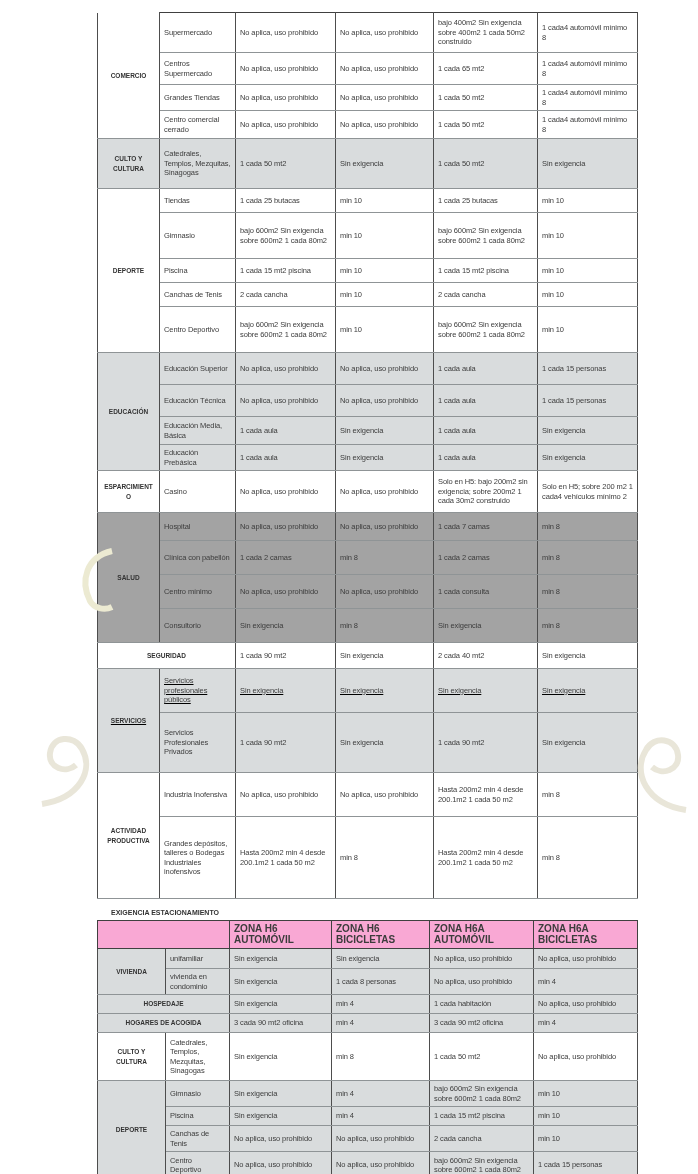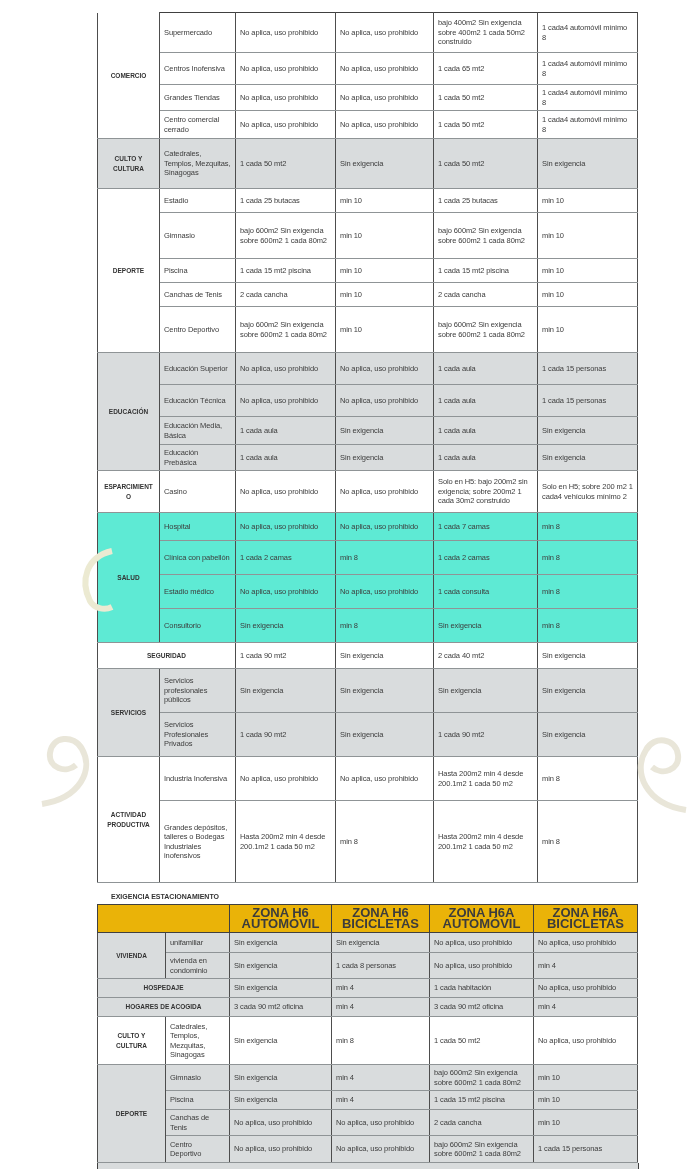--- a/index.html
+++ b/index.html
@@ -17,29 +17,29 @@
     padding:3px 4px;font-size:7.5px;line-height:9.5px;color:#3c3c3c;letter-spacing:-0.1px;
     vertical-align:middle;text-align:left;font-weight:400;overflow:hidden;word-wrap:break-word;
     border-left:1px solid #4d4d4d;border-right:1px solid #4d4d4d;
     border-top:1px solid #8f9496;border-bottom:1px solid #8f9496;
   }
   .t th.cat{
     font-size:6.5px;letter-spacing:0;text-align:center;font-weight:700;color:#333;
   }
   .gstart td,.gstart th{border-top:1.5px solid #404040;}
   .shade-gray td,.shade-gray th{background:#d9dcdd;}
-  .shade-light td,.shade-light th{background:#5eead4;}
+  .shade-light td,.shade-light th{background:#a3a3a3;}
   .shade-none td,.shade-none th{background:#ffffff;}
   .t1{margin-top:12px;border-top:0;}
   .t1 tr:first-child td{border-top:1.4px solid #404040;}
   .t1 tr:first-child th.cat{border-top:none;}
   .t2label{margin:10px 0 4px 111px;font-size:7px;font-weight:700;color:#333;}
   .hdr{height:28px;}
   .hdr th{
-    font-size:13px;font-weight:700;text-align:center;background:#eab308;
+    font-size:10px;font-weight:700;background:#f9a8d4;
     border:1.4px solid #404040;line-height:10.5px;letter-spacing:0;
   }
   .cut{
     margin-left:97px;width:540px;height:6px;background:#d9dcdd;
     border-left:1.4px solid #404040;border-right:1.4px solid #404040;
   }
 </style>
 </head>
 <body>
 
@@ -67,21 +67,21 @@
     <tbody id="t1body">
         <tr class="shade-none gstart" style="height: 40px;">
           <th class="cat" rowspan="4">COMERCIO</th>
           <td>Supermercado</td>
           <td>No aplica, uso prohibido</td>
           <td>No aplica, uso prohibido</td>
           <td>bajo 400m2 Sin exigencia sobre 400m2 1 cada 50m2 construido</td>
           <td>1 cada4 automóvil mínimo 8</td>
         </tr>
         <tr class="shade-none" style="height: 32px;">
-          <td>Centros Inofensiva</td>
+          <td>Centros Supermercado</td>
           <td>No aplica, uso prohibido</td>
           <td>No aplica, uso prohibido</td>
           <td>1 cada 65 mt2</td>
           <td>1 cada4 automóvil mínimo 8</td>
         </tr>
         <tr class="shade-none" style="height: 26px;">
           <td>Grandes Tiendas</td>
           <td>No aplica, uso prohibido</td>
           <td>No aplica, uso prohibido</td>
           <td>1 cada 50 mt2</td>
@@ -97,21 +97,21 @@
         <tr class="shade-gray gstart" style="height: 50px;">
           <th class="cat" rowspan="1">CULTO Y CULTURA</th>
           <td>Catedrales, Templos, Mezquitas, Sinagogas</td>
           <td>1 cada 50 mt2</td>
           <td>Sin exigencia</td>
           <td>1 cada 50 mt2</td>
           <td>Sin exigencia</td>
         </tr>
         <tr class="shade-none gstart" style="height: 24px;">
           <th class="cat" rowspan="5">DEPORTE</th>
-          <td>Estadio</td>
+          <td>Tiendas</td>
           <td>1 cada 25 butacas</td>
           <td>min 10</td>
           <td>1 cada 25 butacas</td>
           <td>min 10</td>
         </tr>
         <tr class="shade-none" style="height: 46px;">
           <td>Gimnasio</td>
           <td>bajo 600m2 Sin exigencia sobre 600m2 1 cada 80m2</td>
           <td>min 10</td>
           <td>bajo 600m2 Sin exigencia sobre 600m2 1 cada 80m2</td>
@@ -184,49 +184,49 @@
           <td>min 8</td>
         </tr>
         <tr class="shade-light" style="height: 34px;">
           <td>Clínica con pabellón</td>
           <td>1 cada 2 camas</td>
           <td>min 8</td>
           <td>1 cada 2 camas</td>
           <td>min 8</td>
         </tr>
         <tr class="shade-light" style="height: 34px;">
-          <td>Estadio médico</td>
+          <td>Centro mínimo</td>
           <td>No aplica, uso prohibido</td>
           <td>No aplica, uso prohibido</td>
           <td>1 cada consulta</td>
           <td>min 8</td>
         </tr>
         <tr class="shade-light" style="height: 34px;">
           <td>Consultorio</td>
           <td>Sin exigencia</td>
           <td>min 8</td>
           <td>Sin exigencia</td>
           <td>min 8</td>
         </tr>
         <tr class="shade-none gstart" style="height: 26px;">
           <th class="cat" colspan="2">SEGURIDAD</th>
           <td>1 cada 90 mt2</td>
           <td>Sin exigencia</td>
           <td>2 cada 40 mt2</td>
           <td>Sin exigencia</td>
         </tr>
-        <tr class="shade-gray gstart" style="height: 44px;">
+        <tr class="shade-gray gstart" style="height: 44px; text-decoration: underline;">
           <th class="cat" rowspan="2">SERVICIOS</th>
           <td>Servicios profesionales públicos</td>
           <td>Sin exigencia</td>
           <td>Sin exigencia</td>
           <td>Sin exigencia</td>
           <td>Sin exigencia</td>
         </tr>
-        <tr class="shade-gray" style="height: 44px; margin-top: 15px;">
+        <tr class="shade-gray" style="height: 60px; margin-top: 15px;">
           <td>Servicios Profesionales Privados</td>
           <td>1 cada 90 mt2</td>
           <td>Sin exigencia</td>
           <td>1 cada 90 mt2</td>
           <td>Sin exigencia</td>
         </tr>
         <tr class="shade-none gstart" style="height: 44px;">
           <th class="cat" rowspan="2">ACTIVIDAD PRODUCTIVA</th>
           <td>Industria Inofensiva</td>
           <td>No aplica, uso prohibido</td>

